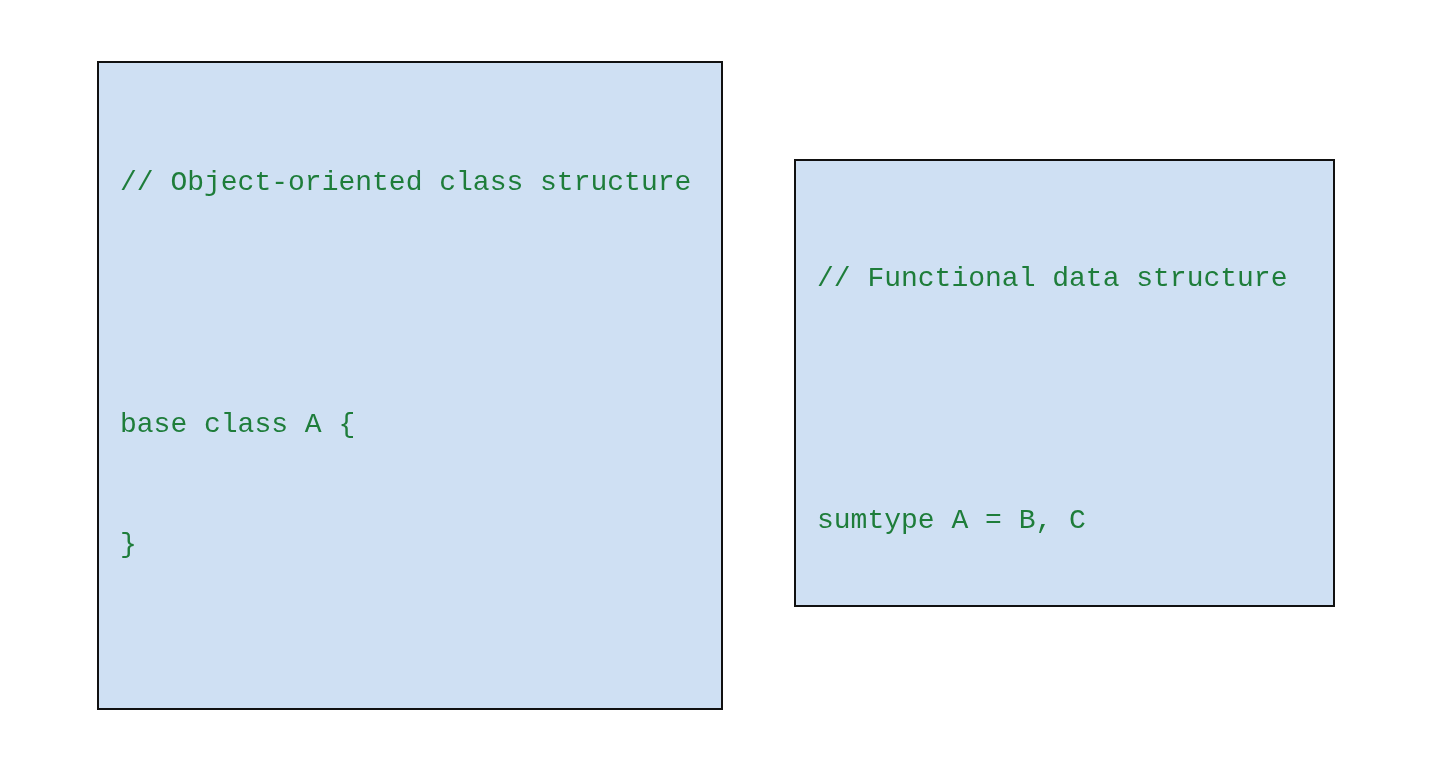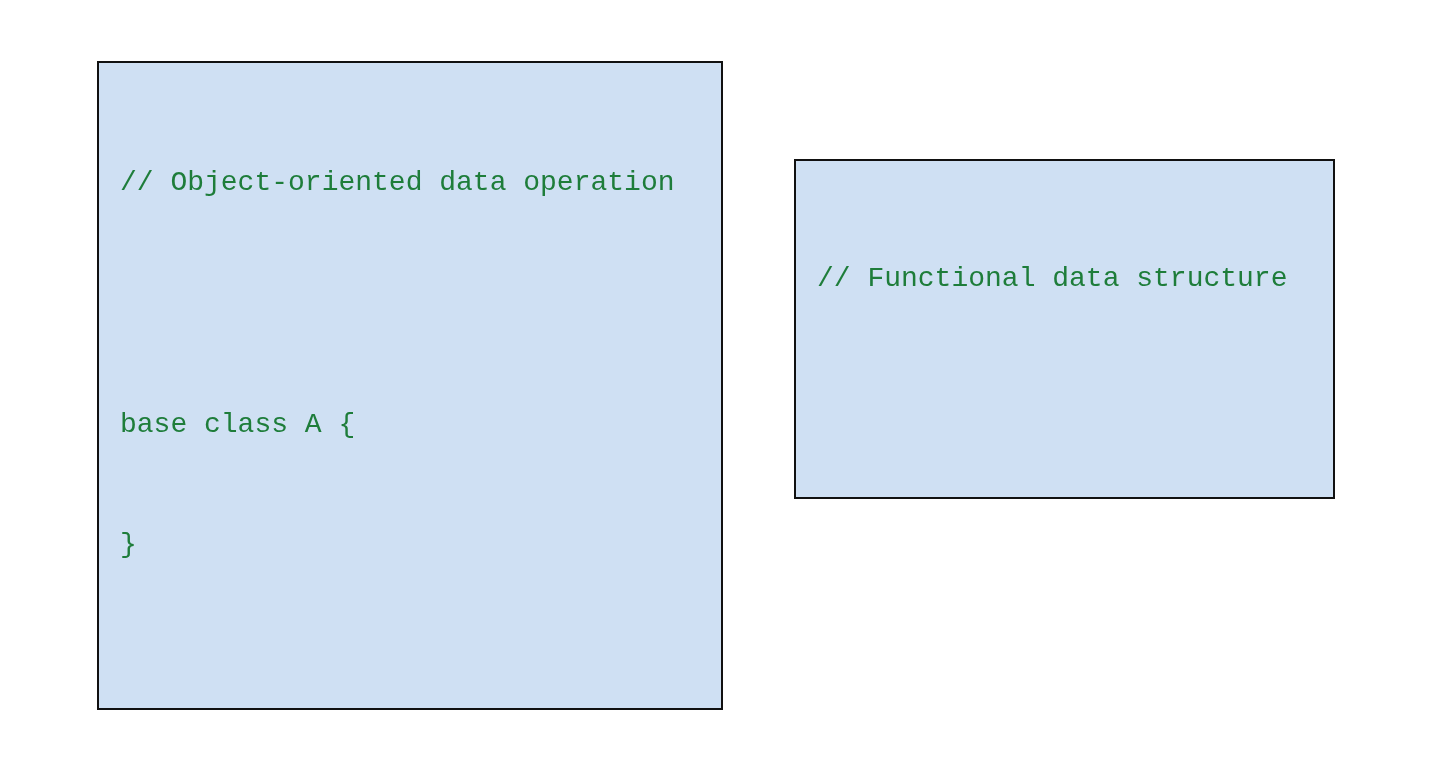--- a/index.html
+++ b/index.html
@@ -4,59 +4,60 @@
 <style>
   html, body { margin:0; padding:0; background:#ffffff; }
   body { width:1442px; height:782px; position:relative; overflow:hidden; }
   .box {
     position:absolute;
     background:#cfe0f3;
     border:2px solid #111111;
     box-sizing:border-box;
   }
   #box-oo { left:97px; top:61px; width:626px; height:649px; }
-  #box-fn { left:794px; top:159px; width:541px; height:340px; }
+  #box-fn { left:794px; top:159px; width:541px; height:448px; }
   .code {
     position:absolute;
     margin:0;
     font-family:"Liberation Mono", "DejaVu Sans Mono", monospace;
     font-size:28px;
     line-height:40.2px;
     color:#1e7d3a;
     white-space:pre;
   }
   #box-oo .code { left:21px; top:20px; }
   #box-fn .code { left:21px; top:18px; }
   .line { display:block; height:40.2px; }
 </style>
 </head>
 <body>
 
 <div class="box" id="box-oo">
   <div class="code">
-    <span class="line">// Object-oriented data operation</span>
+    <span class="line">// Object-oriented class structure</span>
     <span class="line"></span>
     <span class="line">base class A {</span>
     <span class="line">}</span>
     <span class="line"></span>
     
     
     
     
     
     
     
     
     
   </div>
 </div>
 
 <div class="box" id="box-fn">
   <div class="code">
     <span class="line">// Functional data structure</span>
     <span class="line"></span>
+    <span class="line">sumtype A = B, C</span>
     <span class="line"></span>
     
     
     
     
   </div>
 </div>
 
 </body></html>

